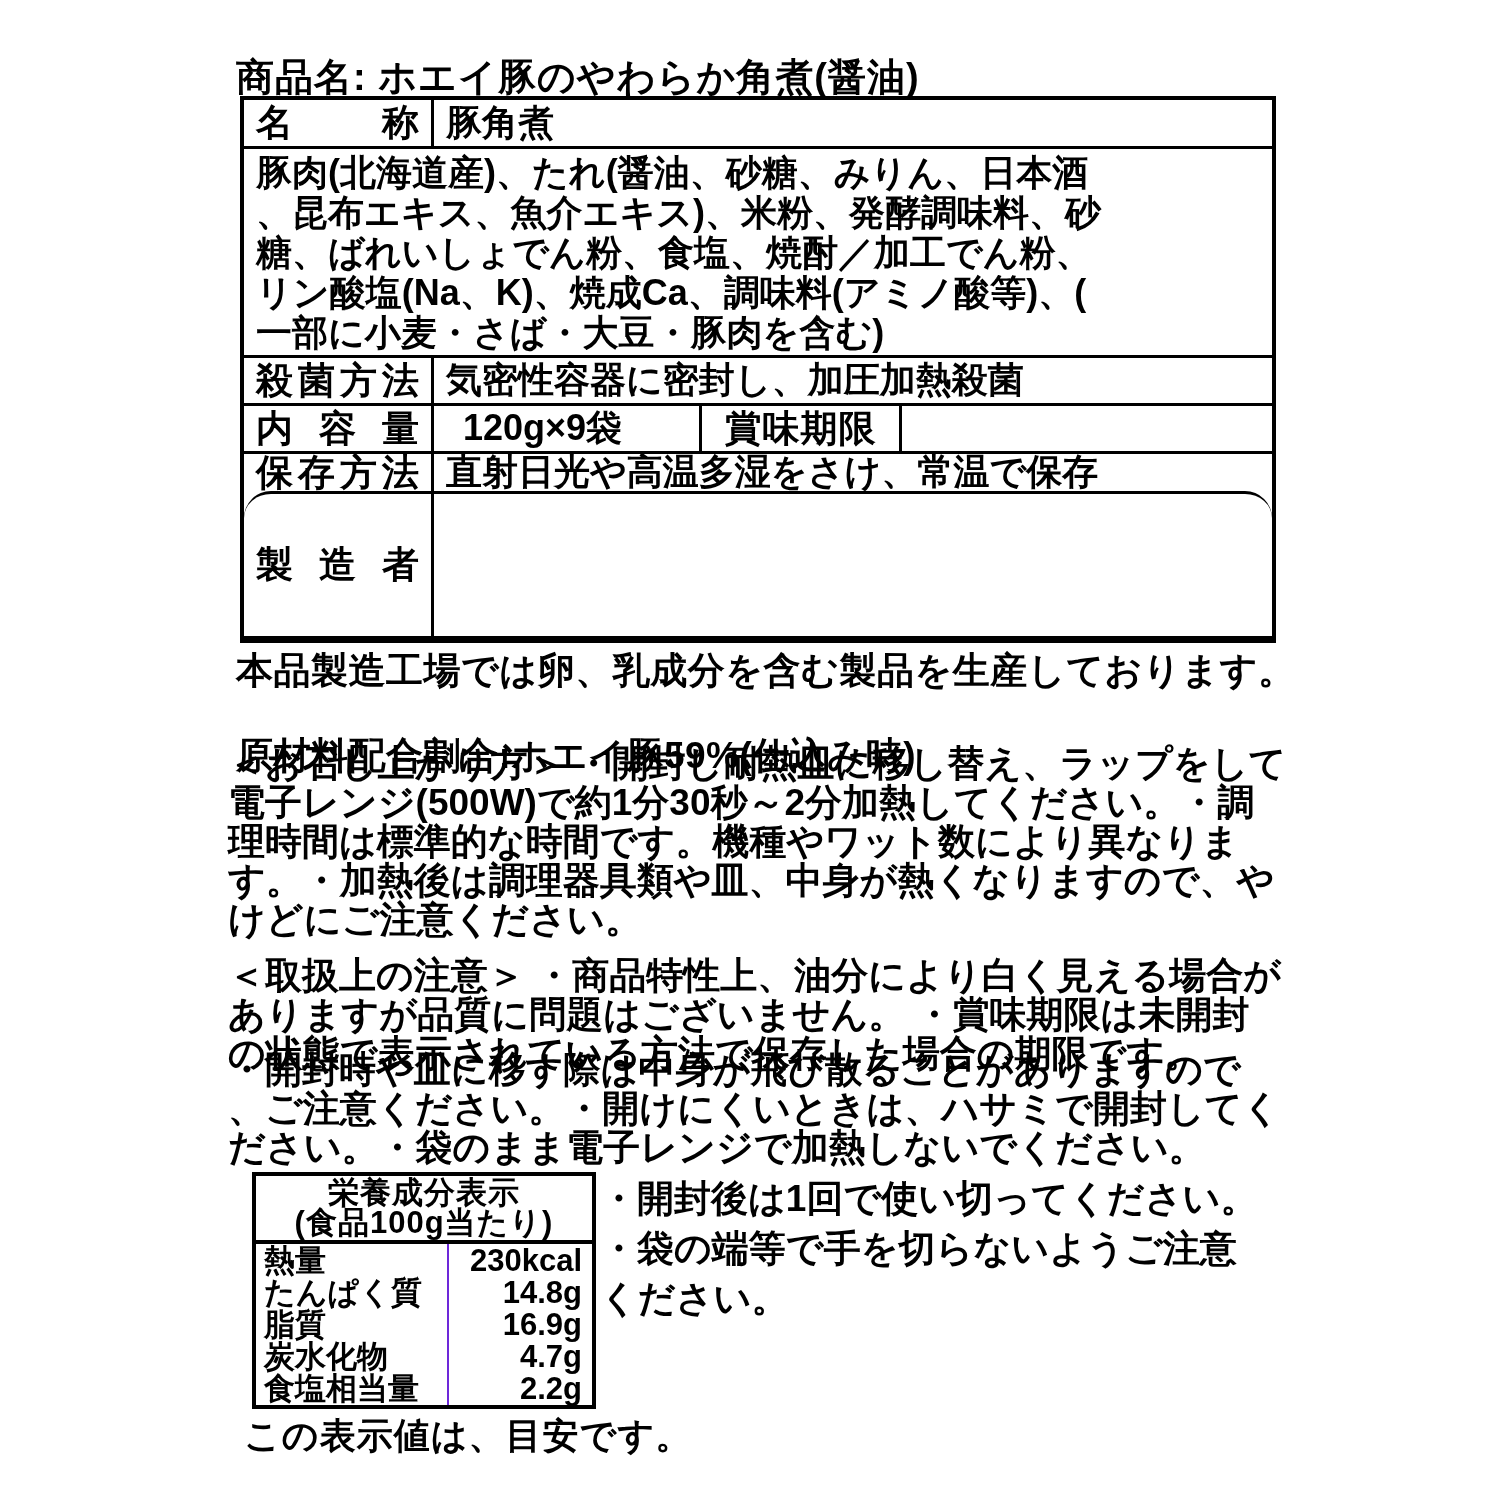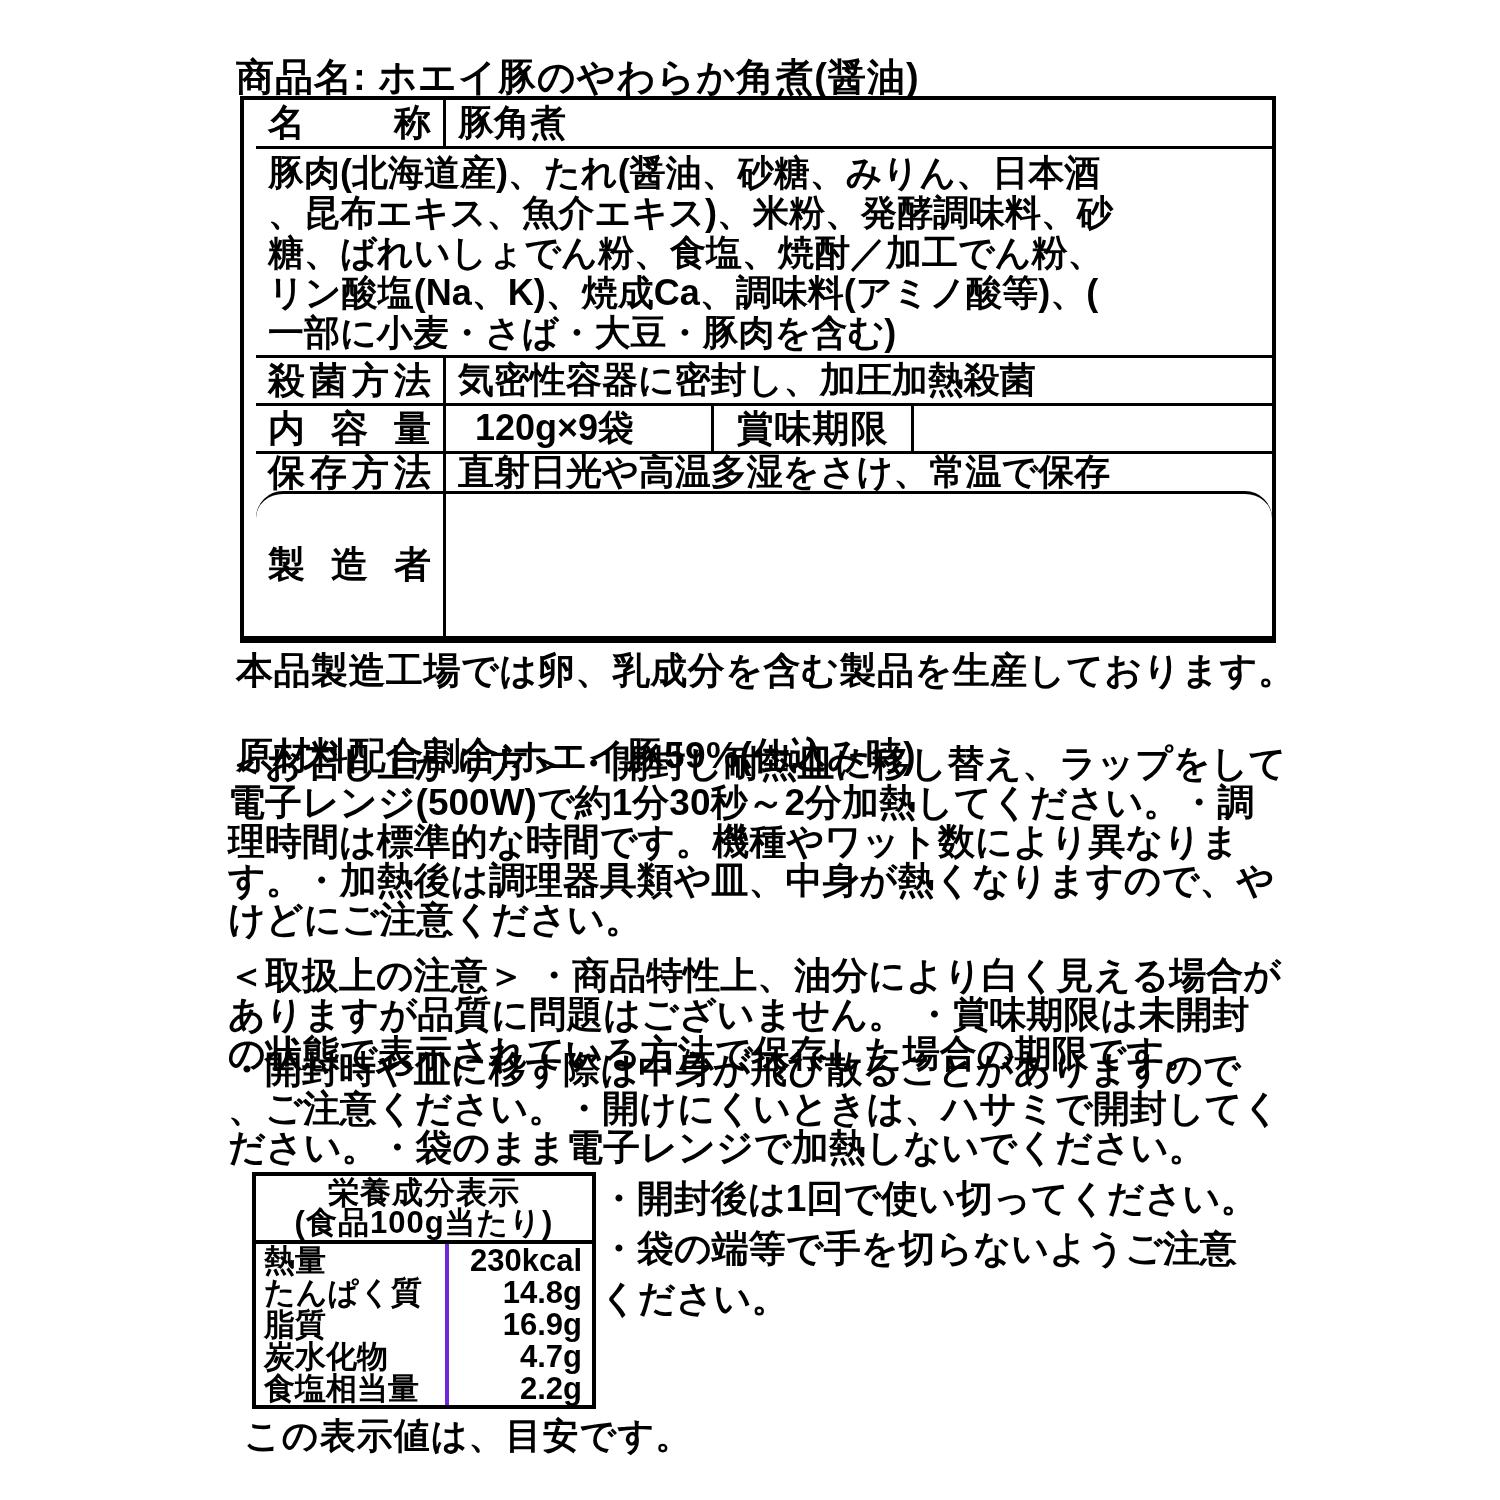--- a/index.html
+++ b/index.html
@@ -10,21 +10,21 @@
     position:relative;
     font-family:"Liberation Sans","DejaVu Sans",sans-serif;
     font-weight:700;
     color:#000;
   }
 
   .title { position:absolute; left:236px; top:52px; font-size:38px; letter-spacing:1px; }
 
   
   .itable { position:absolute; left:240px; top:96px; width:1036px;
-            border:4px solid #000; border-bottom-width:7px; background:#fff;padding-left:12px; }
+            border:4px solid #000; border-bottom-width:7px; background:#fff; }
   .irow  { display:flex; align-items:stretch; border-top:3px solid #000; }
   .irow.first { border-top:none; }
   .ilabel { flex:0 0 190px; border-right:3px solid #000; font-size:37px;
             display:flex; align-items:center; }
   .ilabel > span { display:block; width:100%; padding:0 12px;
                    text-align:justify; text-align-last:justify; }
   .ival  { flex:1; font-size:36px; padding:2px 6px 2px 12px; display:flex; align-items:center; }
   .r-name  { height:46px; }
   .r-ingr  { height:209px; }
   .r-ster  { height:48px; }
@@ -48,21 +48,21 @@
   .p1 { top:744px; }
   .p2 { top:956px; }
   .p3 { top:1050px; }
 
   
   .nutri { position:absolute; left:252px; top:1172px; width:344px;
            border:4px solid #000; background:#fff; }
   .nhead { border-bottom:4px solid #000; text-align:center;
            font-size:31px; line-height:30px; padding:2px 0; letter-spacing:1px; }
   .nbody { display:flex; }
-  .nlabels { flex:0 0 193px; border-right:4px solid #6d28d9;
+  .nlabels { flex:0 0 193px; border-right:2px solid #6d28d9;
              padding:1px 0 0 8px; font-size:31px; line-height:32px; }
   .nvals   { flex:1; padding:1px 10px 0 0; font-size:31px; line-height:32px; text-align:right; }
 
   .after-open { position:absolute; left:600px; top:1174px; width:690px;
                 font-size:37px; line-height:50px; white-space:pre-line; }
 
   .nfoot { position:absolute; left:244px; top:1412px; font-size:36px; letter-spacing:1px; }
 </style>
 </head>
 <body>

